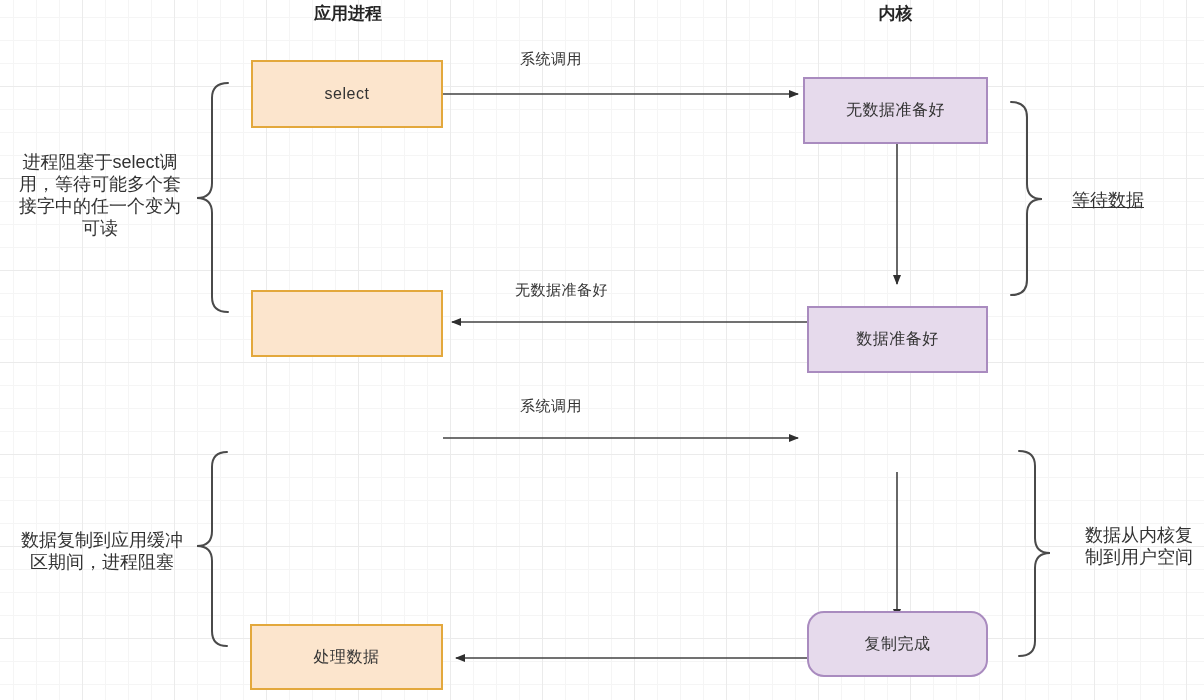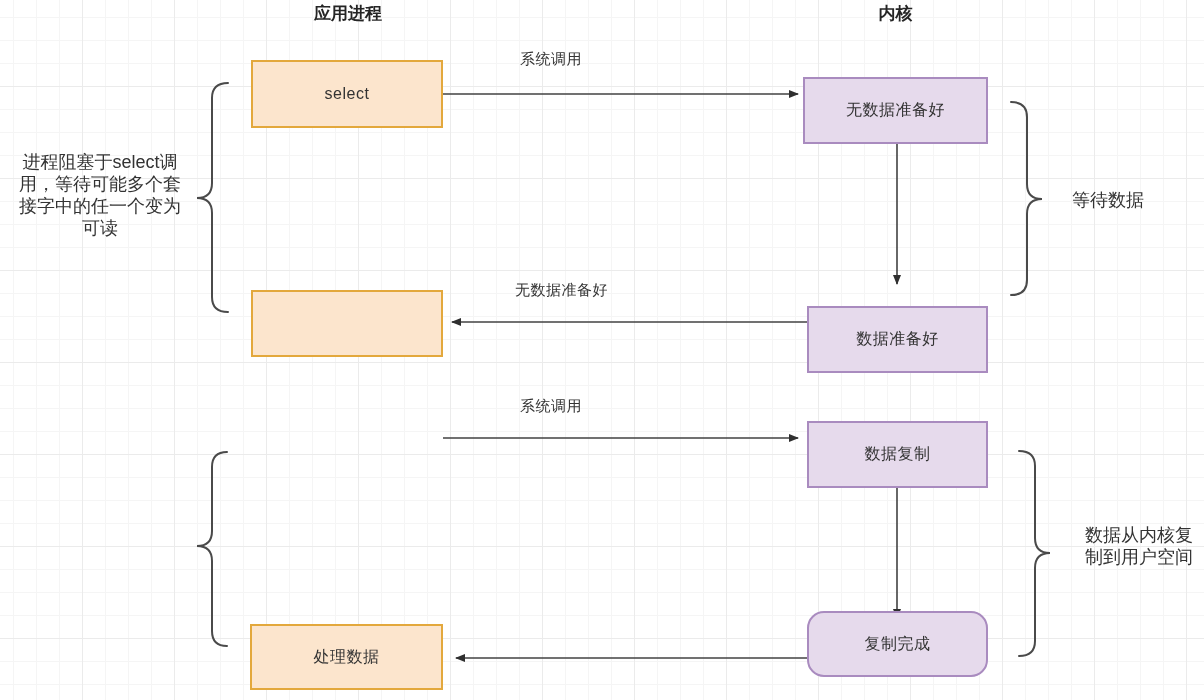--- a/index.html
+++ b/index.html
@@ -109,28 +109,29 @@
 
   <div class="col-header" style="left:252px; top:2px; width:192px;">应用进程</div>
   <div class="col-header" style="left:803px; top:2px; width:185px;">内核</div>
 
   <div class="node orange" style="left:251px; top:60px;  width:192px; height:68px;">select</div>
   <div class="node orange" style="left:251px; top:290px; width:192px; height:67px;"></div>
   <div class="node orange" style="left:250px; top:624px; width:193px; height:66px;">处理数据</div>
 
   <div class="node purple" style="left:803px; top:61px;  width:185px; height:67px;">无数据准备好</div>
   <div class="node purple" style="left:807px; top:290px; width:181px; height:67px;">数据准备好</div>
-  <div class="node purple" style="left:807px; top:405px; width:181px; height:67px;">数据复制</div>
   <div class="node purple" style="left:807px; top:595px; width:181px; height:66px;border-radius:17px;">复制完成</div>
 
   <div class="edge-label" style="left:520px; top:50px;  width:160px;">系统调用</div>
   <div class="edge-label" style="left:515px; top:281px; width:180px;">无数据准备好</div>
   <div class="edge-label" style="left:520px; top:397px; width:160px;">系统调用</div>
 
   <div class="annotation" style="left:0px; top:151px; width:200px;">进程阻塞于select调
 用，等待可能多个套
 接字中的任一个变为
 可读</div>
-  <div class="annotation" style="left:1060px; top:189px; width:96px;">等待数据</div>
+  <div class="annotation" style="left:0px; top:529px; width:204px;">数据复制到应用缓冲
+区期间，进程阻塞</div>
+  <div class="annotation" style="left:1060px; top:189px; width:96px;text-decoration:underline;">等待数据</div>
   <div class="annotation" style="left:1074px; top:524px; width:130px;">数据从内核复
 制到用户空间</div>
 
 </div>
 
 </body></html>

